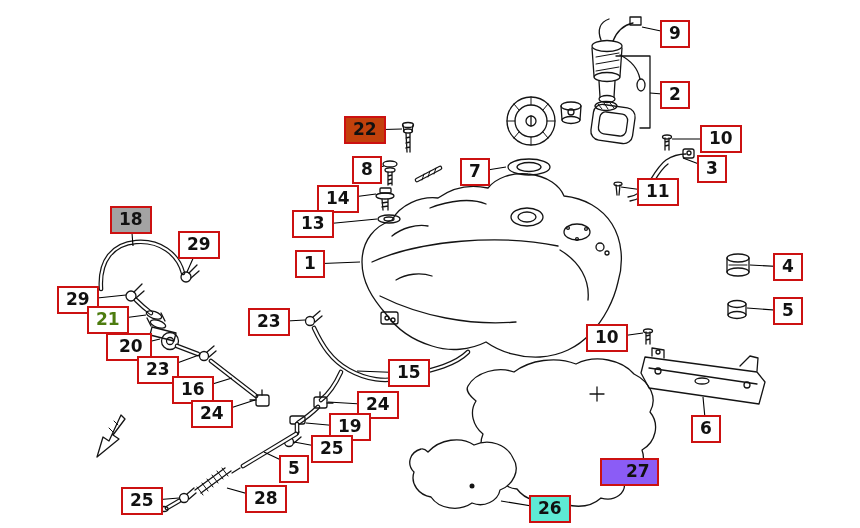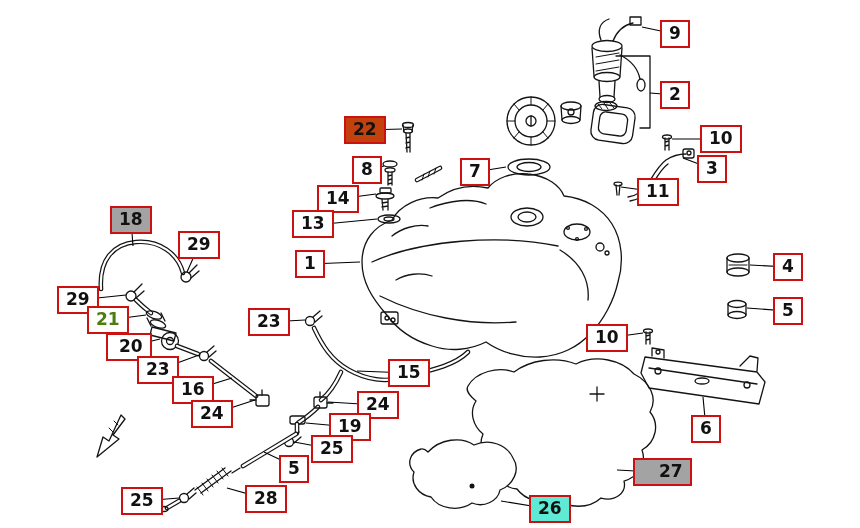--- a/index.html
+++ b/index.html
@@ -345,18 +345,18 @@
       <div class="callout" style="left: 586px; top: 324px; border-color: rgb(204, 17, 17); background: rgb(255, 255, 255); color: rgb(17, 17, 17);">10</div>
       <div class="callout" style="left: 137px; top: 356px; border-color: rgb(204, 17, 17); background: rgb(255, 255, 255); color: rgb(17, 17, 17);">23</div>
       <div class="callout" style="left: 172px; top: 376px; border-color: rgb(204, 17, 17); background: rgb(255, 255, 255); color: rgb(17, 17, 17);">16</div>
       <div class="callout" style="left: 388px; top: 359px; border-color: rgb(204, 17, 17); background: rgb(255, 255, 255); color: rgb(17, 17, 17);">15</div>
       <div class="callout" style="left: 191px; top: 400px; border-color: rgb(204, 17, 17); background: rgb(255, 255, 255); color: rgb(17, 17, 17);">24</div>
       <div class="callout" style="left: 357px; top: 391px; border-color: rgb(204, 17, 17); background: rgb(255, 255, 255); color: rgb(17, 17, 17);">24</div>
       <div class="callout" style="left: 329px; top: 413px; border-color: rgb(204, 17, 17); background: rgb(255, 255, 255); color: rgb(17, 17, 17);">19</div>
       <div class="callout" style="left: 311px; top: 435px; border-color: rgb(204, 17, 17); background: rgb(255, 255, 255); color: rgb(17, 17, 17);">25</div>
       <div class="callout" style="left: 691px; top: 415px; border-color: rgb(204, 17, 17); background: rgb(255, 255, 255); color: rgb(17, 17, 17);">6</div>
       <div class="callout" style="left: 279px; top: 455px; border-color: rgb(204, 17, 17); background: rgb(255, 255, 255); color: rgb(17, 17, 17);">5</div>
-      <div class="callout" style="left: 633px; top: 458px; border-color: rgb(204, 17, 17); background: #a3a3a3; color: rgb(17, 17, 17); padding-left: 24px;">27</div>
+      <div class="callout" style="left: 600px; top: 458px; border-color: rgb(204, 17, 17); background: #8b5cf6; color: rgb(17, 17, 17); padding-left: 24px;">27</div>
       <div class="callout" style="left: 121px; top: 487px; border-color: rgb(204, 17, 17); background: rgb(255, 255, 255); color: rgb(17, 17, 17);">25</div>
       <div class="callout" style="left: 245px; top: 485px; border-color: rgb(204, 17, 17); background: rgb(255, 255, 255); color: rgb(17, 17, 17);">28</div>
       <div class="callout" style="left: 529px; top: 495px; border-color: rgb(204, 17, 17); background: #5eead4; color: rgb(17, 17, 17);">26</div>
     </div>
 </div>
 
 </body></html>

